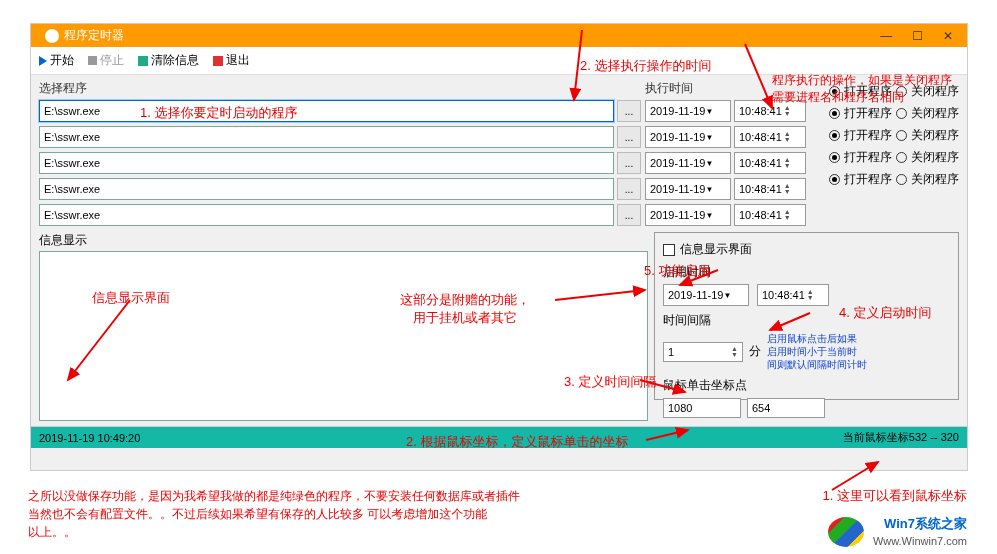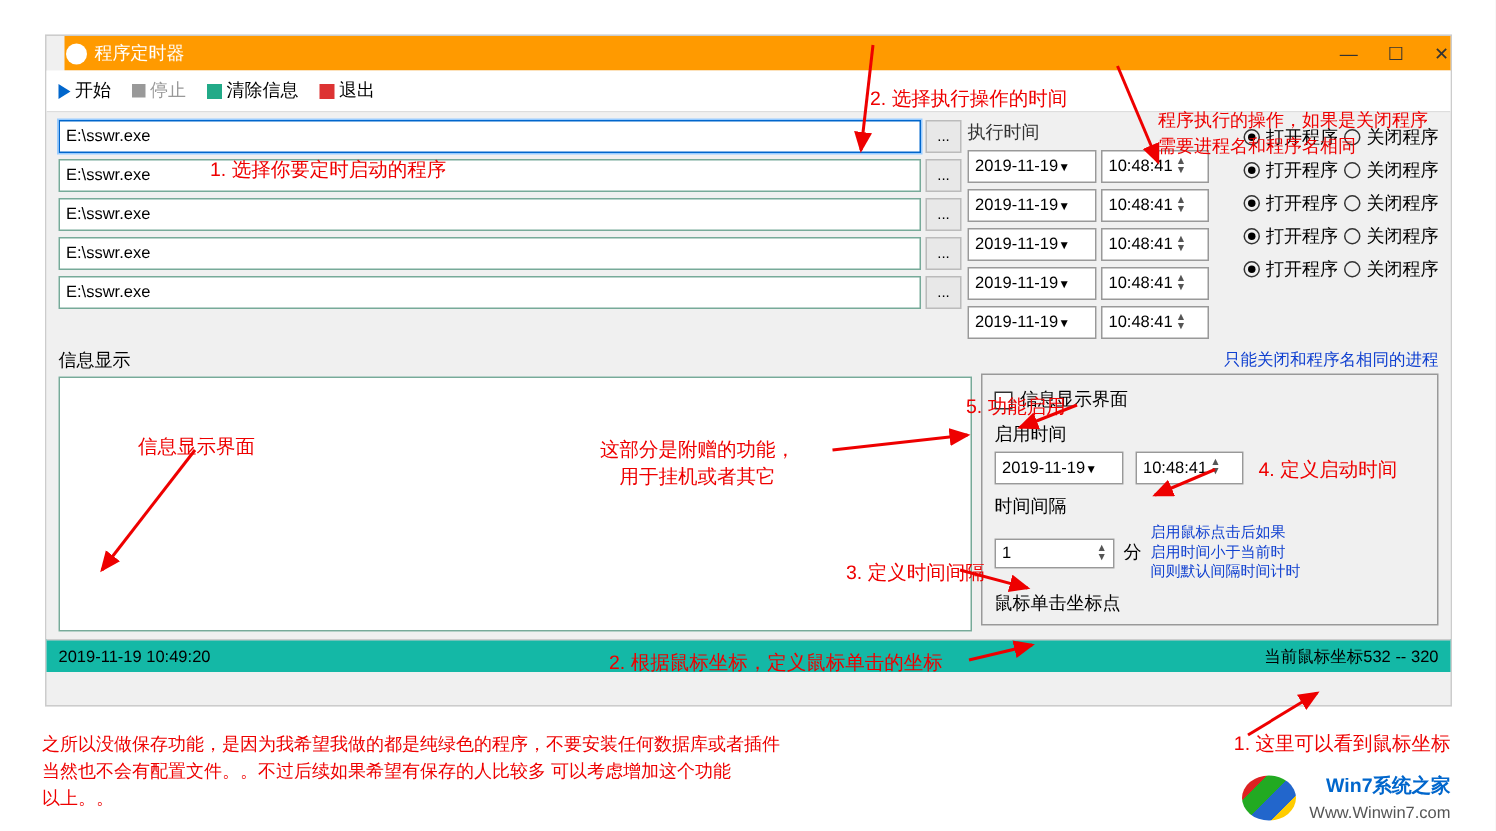--- a/index.html
+++ b/index.html
@@ -1,18 +1,18 @@
 <!DOCTYPE html>
 <html><head>
 <meta charset="utf-8">
 <style>
 * { box-sizing: border-box; margin: 0; padding: 0; font-family: "Microsoft YaHei", sans-serif; }
 body { background: #fff; width: 997px; height: 554px; position: relative; overflow: hidden; }
 .app-window { position: absolute; left: 30px; top: 23px; width: 938px; height: 448px; background: #f0f0f0; border: 1px solid #ccc; }
-.titlebar { height: 23px; background: #ff9a00; display: flex; align-items: center; padding: 0 1px; color: #fff; font-size: 12px; margin-left: 12px; }
+.titlebar { height: 23px; background: #ff9a00; display: flex; align-items: center; padding: 0 14px; color: #fff; font-size: 12px; }
 .titlebar .ticon { width: 14px; height: 14px; background: #fff; border-radius: 50%; margin-right: 5px; display: inline-block; }
 .titlebar-controls { margin-left: auto; display: flex; gap: 20px; font-size: 12px; color: #333; }
 .titlebar-controls span { cursor: pointer; }
 .toolbar { height: 28px; background: #fff; border-bottom: 1px solid #ddd; display: flex; padding: 0 8px; font-size: 12px; gap: 14px; }
 .toolbar .tbtn { display: flex; align-items: center; gap: 3px; cursor: pointer; }
 .ico { display: inline-block; width: 10px; height: 10px; }
 .ico-play { border-left: 8px solid #0066cc; border-top: 5px solid transparent; border-bottom: 5px solid transparent; width: 0; height: 0; }
 .ico-stop { background: #999; width: 9px; height: 9px; }
 .ico-clear { background: #2a8; width: 10px; height: 10px; }
 .ico-exit { background: #d33; width: 10px; height: 10px; }
@@ -88,20 +88,21 @@
       </div>
     <div class="tbtn">
         <span class="ico ico-exit"></span>
         <span>退出</span>
       </div>
   </div>
 
   <div class="content">
     <div class="top-grid">
       <div class="col-prog">
+        <div class="label-row">选择程序</div>
         <div id="prog-rows">
             <div class="row">
               <input type="text" class="prog-input sel" value="E:\sswr.exe" style="">
               <button class="browse-btn">...</button>
             </div>
             <div class="row">
               <input type="text" class="prog-input" value="E:\sswr.exe" style="">
               <button class="browse-btn">...</button>
             </div>
             <div class="row">
@@ -223,21 +224,20 @@
           </div>
       </div>
     </div>
 
     <div class="mid-section">
       <div class="info-panel">
         <div class="info-label">信息显示</div>
         <div class="info-box"></div>
       </div>
       <div class="right-panel">
-        <div class="note-link">只能关闭和程序名相同的进程</div>
         <div class="click-box">
           <div class="cb-row">
             <span class="checkbox"></span>
             <span>信息显示界面</span>
           </div>
           <div class="cb-label-row">
             <span>启用时间</span>
           </div>
           <div class="cb-row">
             <div class="date-input">
@@ -261,20 +261,24 @@
                 <span class="spinner">
                   <span>▲</span>
                   <span>▼</span>
                 </span>
               </div>
             <span>分</span>
             <div class="help-text" id="help-text">启用鼠标点击后如果<br>启用时间小于当前时<br>间则默认间隔时间计时</div>
           </div>
           <div class="cb-label-row" style="margin-top:6px">
             <span>鼠标单击坐标点</span>
+          </div>
+          <div class="coord-row">
+            <input class="coord-input" value="1080" style="">
+            <input class="coord-input" value="654" style="">
           </div>
         </div>
       </div>
     </div>
   </div>
 
   <div class="statusbar">
     <span>2019-11-19 10:49:20</span>
     <span>当前鼠标坐标532 -- 320</span>
   </div>

